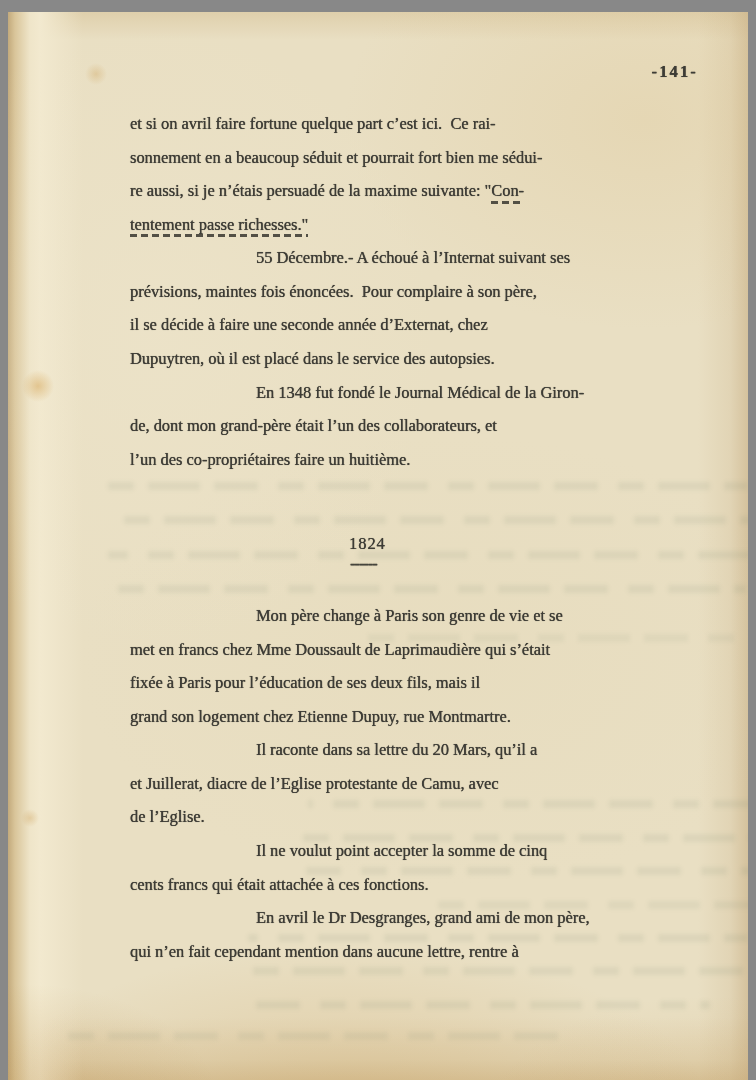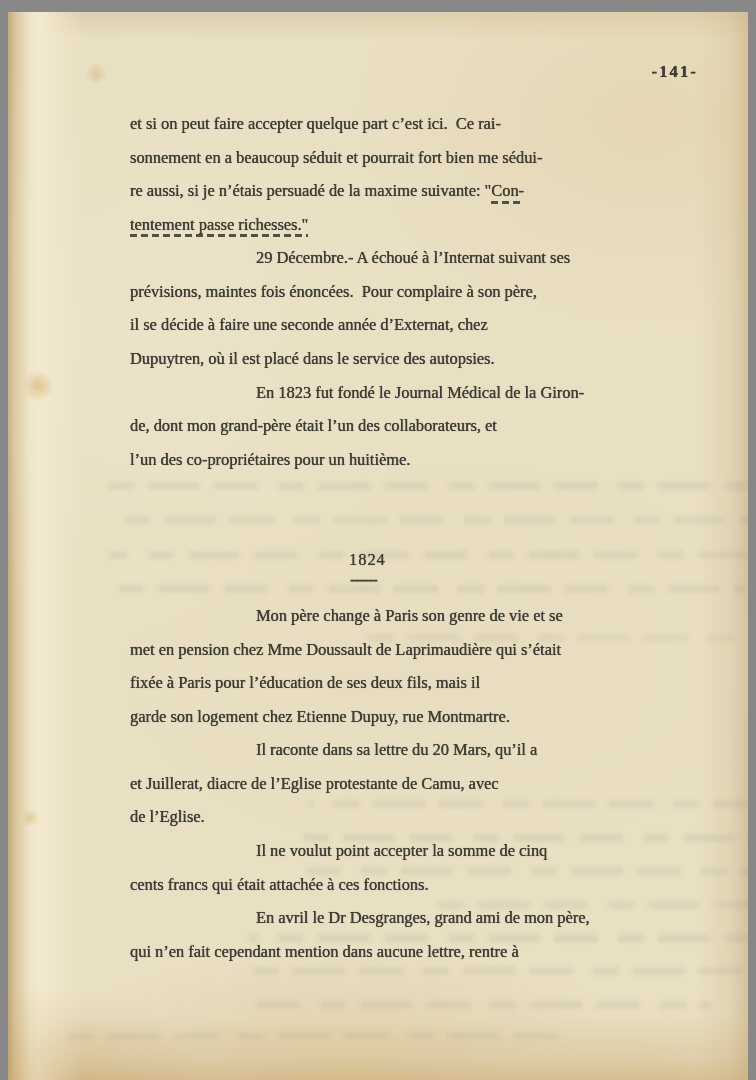--- a/index.html
+++ b/index.html
@@ -65,21 +65,21 @@
   .seg { display: inline-block; }
   .seg.u {
     background-image: linear-gradient(90deg, rgba(62,60,52,0.88) 0 7px, rgba(62,60,52,0) 7px 11px);
     background-size: 11px 2.6px;
     background-repeat: repeat-x;
     background-position: 0 26.5px;
   }
   .heading {
     position: absolute;
     left: 341px;
-    top: 538px;
+    top: 522px;
     text-align: left;
   }
   .heading-year { line-height: 20px; letter-spacing: 1px; }
   .heading-dashes {
     line-height: 12px;
     margin-top: 4px;
     margin-left: 1px;
     font-weight: bold;
     letter-spacing: -1px;
     color: #45443c;
@@ -114,43 +114,43 @@
   <div class="ghost" style="top:853px; left:298px; width:450px; background-position:55px 2px;"></div>
   <div class="ghost" style="top:887px; left:430px; width:320px; opacity:0.10;"></div>
   <div class="ghost" style="top:920px; left:240px; width:500px; background-position:30px 2px;"></div>
   <div class="ghost" style="top:953px; left:245px; width:505px;"></div>
   <div class="ghost" style="top:987px; left:242px; width:460px; background-position:70px 2px;"></div>
   <div class="ghost" style="top:1018px; left:60px; width:500px; opacity:0.10;"></div>
 
   <div class="typed page-number">-141-</div>
 
   <div class="typed text-block part1" id="part1">
-      <div class="line"><span class="seg">et si on peut faire accepter quelque part c’est ici.  Ce rai-</span></div>
+      <div class="line"><span class="seg">et si on avril faire fortune quelque part c’est ici.  Ce rai-</span></div>
       <div class="line"><span class="seg">sonnement en a beaucoup séduit et pourrait fort bien me sédui-</span></div>
       <div class="line"><span class="seg">re aussi, si je n’étais persuadé de la maxime suivante: "</span><span class="seg u">Con-</span></div>
       <div class="line"><span class="seg u">tentement passe richesses."</span></div>
-      <div class="line indent"><span class="seg">29 Décembre.- A échoué à l’Internat suivant ses</span></div>
+      <div class="line indent"><span class="seg">55 Décembre.- A échoué à l’Internat suivant ses</span></div>
       <div class="line"><span class="seg">prévisions, maintes fois énoncées.  Pour complaire à son père,</span></div>
       <div class="line"><span class="seg">il se décide à faire une seconde année d’Externat, chez</span></div>
       <div class="line"><span class="seg">Dupuytren, où il est placé dans le service des autopsies.</span></div>
-      <div class="line indent"><span class="seg">En 1823 fut fondé le Journal Médical de la Giron-</span></div>
+      <div class="line indent"><span class="seg">En 1348 fut fondé le Journal Médical de la Giron-</span></div>
       <div class="line"><span class="seg">de, dont mon grand-père était l’un des collaborateurs, et</span></div>
-      <div class="line"><span class="seg">l’un des co-propriétaires pour un huitième.</span></div>
+      <div class="line"><span class="seg">l’un des co-propriétaires faire un huitième.</span></div>
     </div>
 
   <div class="typed heading">
     <div class="heading-year">1824</div>
     <div class="heading-dashes">------</div>
   </div>
 
   <div class="typed text-block part2" id="part2">
       <div class="line indent"><span class="seg">Mon père change à Paris son genre de vie et se</span></div>
-      <div class="line"><span class="seg">met en pension chez Mme Doussault de Laprimaudière qui s’était</span></div>
+      <div class="line"><span class="seg">met en francs chez Mme Doussault de Laprimaudière qui s’était</span></div>
       <div class="line"><span class="seg">fixée à Paris pour l’éducation de ses deux fils, mais il</span></div>
-      <div class="line"><span class="seg">garde son logement chez Etienne Dupuy, rue Montmartre.</span></div>
+      <div class="line"><span class="seg">grand son logement chez Etienne Dupuy, rue Montmartre.</span></div>
       <div class="line indent"><span class="seg">Il raconte dans sa lettre du 20 Mars, qu’il a</span></div>
       <div class="line"><span class="seg">et Juillerat, diacre de l’Eglise protestante de Camu, avec</span></div>
       <div class="line"><span class="seg">de l’Eglise.</span></div>
       <div class="line indent"><span class="seg">Il ne voulut point accepter la somme de cinq</span></div>
       <div class="line"><span class="seg">cents francs qui était attachée à ces fonctions.</span></div>
       <div class="line indent"><span class="seg">En avril le Dr Desgranges, grand ami de mon père,</span></div>
       <div class="line"><span class="seg">qui n’en fait cependant mention dans aucune lettre, rentre à</span></div>
     </div>
 
 </div>

